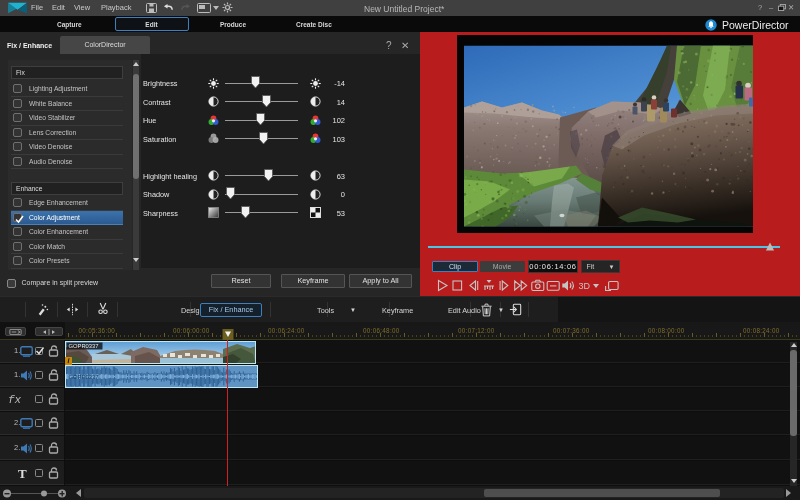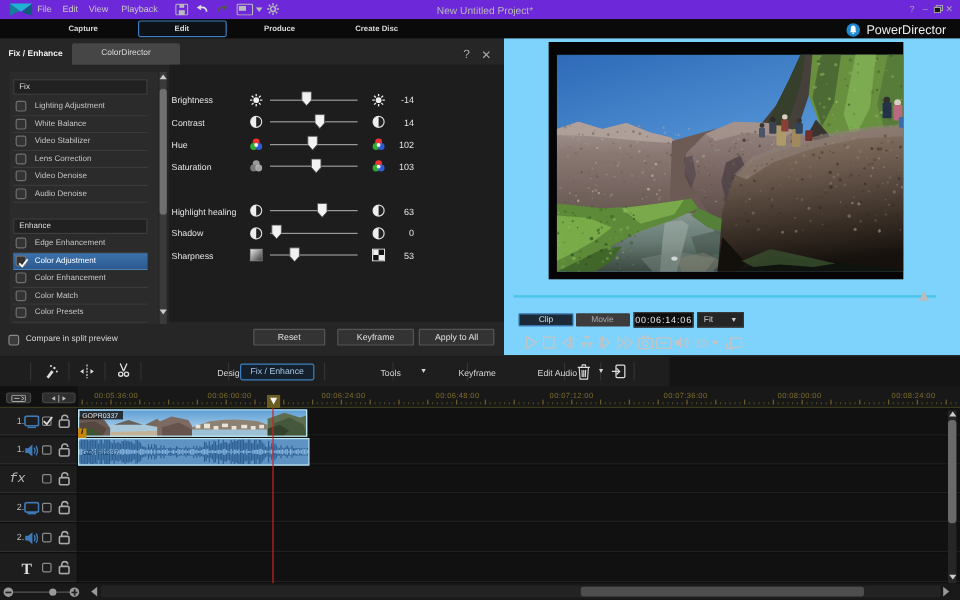--- a/index.html
+++ b/index.html
@@ -1,34 +1,34 @@
 <!DOCTYPE html>
 <html><head><meta charset="utf-8"><style>
 * { margin:0; padding:0; box-sizing:border-box; }
 html,body { width:800px; height:500px; background:#111; overflow:hidden; }
 body { font-family:"Liberation Sans", sans-serif; color:#ccc; position:relative; }
 .abs { position:absolute; }
-#topbar { left:0; top:0; width:800px; height:16px; background:#6d28d9; font-size:7.5px; color:#c8c8c8; }
+#topbar { left:0; top:0; width:800px; height:16px; background:#404040; font-size:7.5px; color:#c8c8c8; }
 #topbar .menu { position:absolute; top:3px; }
 #tabrow { left:0; top:16px; width:800px; height:16px; background:#0a0a0a; font-size:6.5px; color:#d8d8d8; font-weight:bold; }
 #edittab { position:absolute; left:114.5px; top:0.8px; width:74px; height:14.2px; border:1px solid #3e7fbf; border-radius:2px; text-align:center; line-height:13.5px; background:#0e1116; }
 #leftpanel { left:0; top:32px; width:420px; height:264px; background:#262626; }
 #cd-tab { position:absolute; left:60px; top:4px; width:90px; height:18px; background:#464646; border-radius:2px 2px 0 0; text-align:center; line-height:18px; font-size:7px; color:#ddd; }
 .secbox { position:absolute; left:11px; width:112px; background:#212121; border:1px solid #3e3e3e; font-size:6.7px; color:#ddd; padding:0 4px; }
 .lrow { position:absolute; left:11px; width:112px; height:14.5px; font-size:6.7px; color:#c4c4c4; border-bottom:1px solid #3a3a3a; background:#2b2b2b; }
 .lrow.sel { background:linear-gradient(#3c72ab,#2b5a90); color:#fff; border-bottom:1px solid #4a80b8; }
 .lrow .cb { position:absolute; left:2px; top:2.2px; width:9px; height:9px; border:1px solid #707070; border-radius:2px; background:#333; }
 .lrow .lbl { position:absolute; left:18px; top:3px; white-space:nowrap; }
 #sliderpanel { position:absolute; left:141px; top:22px; width:279px; height:214px; background:#1d1d1d; }
 .srow { position:absolute; left:0; width:279px; height:18px; font-size:7.3px; color:#e4e4e4; }
 .srow .name { position:absolute; left:2px; top:5px; white-space:nowrap; }
 .track { position:absolute; top:8.5px; height:1px; background:#9a9a9a; }
 .val { position:absolute; left:178px; top:5px; width:26px; text-align:right; font-size:7.5px; }
 .btn { position:absolute; height:14px; background:#333; border:1px solid #555; text-align:center; font-size:7.3px; color:#e0e0e0; line-height:12px; border-radius:1px; }
-#preview { left:420px; top:32px; width:380px; height:264px; background:#7dd3fc; }
+#preview { left:420px; top:32px; width:380px; height:264px; background:#b91c1c; }
 #toolbar { left:0; top:296px; width:800px; height:26px; background:#141414; border-top:1px solid #2a2a2a; }
 .tbtxt { position:absolute; top:9px; font-size:7.3px; color:#d5d5d5;padding-left:40px; }
 .tbsep { position:absolute; top:5px; width:1px; height:15px; background:#333; }
 #ruler { left:0; top:322px; width:800px; height:18px; background:#181818; }
 .tc { position:absolute; top:4.5px; font-size:6.3px; color:#7e6e2c; letter-spacing:0.3px; }
 #tracks { left:0; top:340px; width:800px; height:146px; background:#0e0e0e; }
 .thead { position:absolute; left:0; width:64px; height:23px; background:#1d1d1d; border-bottom:1px solid #2d2d2d; }
 .tlane { position:absolute; left:65px; width:735px; height:23px; background:#111; border-bottom:1px solid #1f1f1f; }
 .tnum { position:absolute; left:14px; top:7px; font-size:7.5px; color:#bbb; }
 .cbx { position:absolute; left:35px; top:7.5px; width:8px; height:8px; border:1.2px solid #8a8a8a; border-radius:1.5px; }

